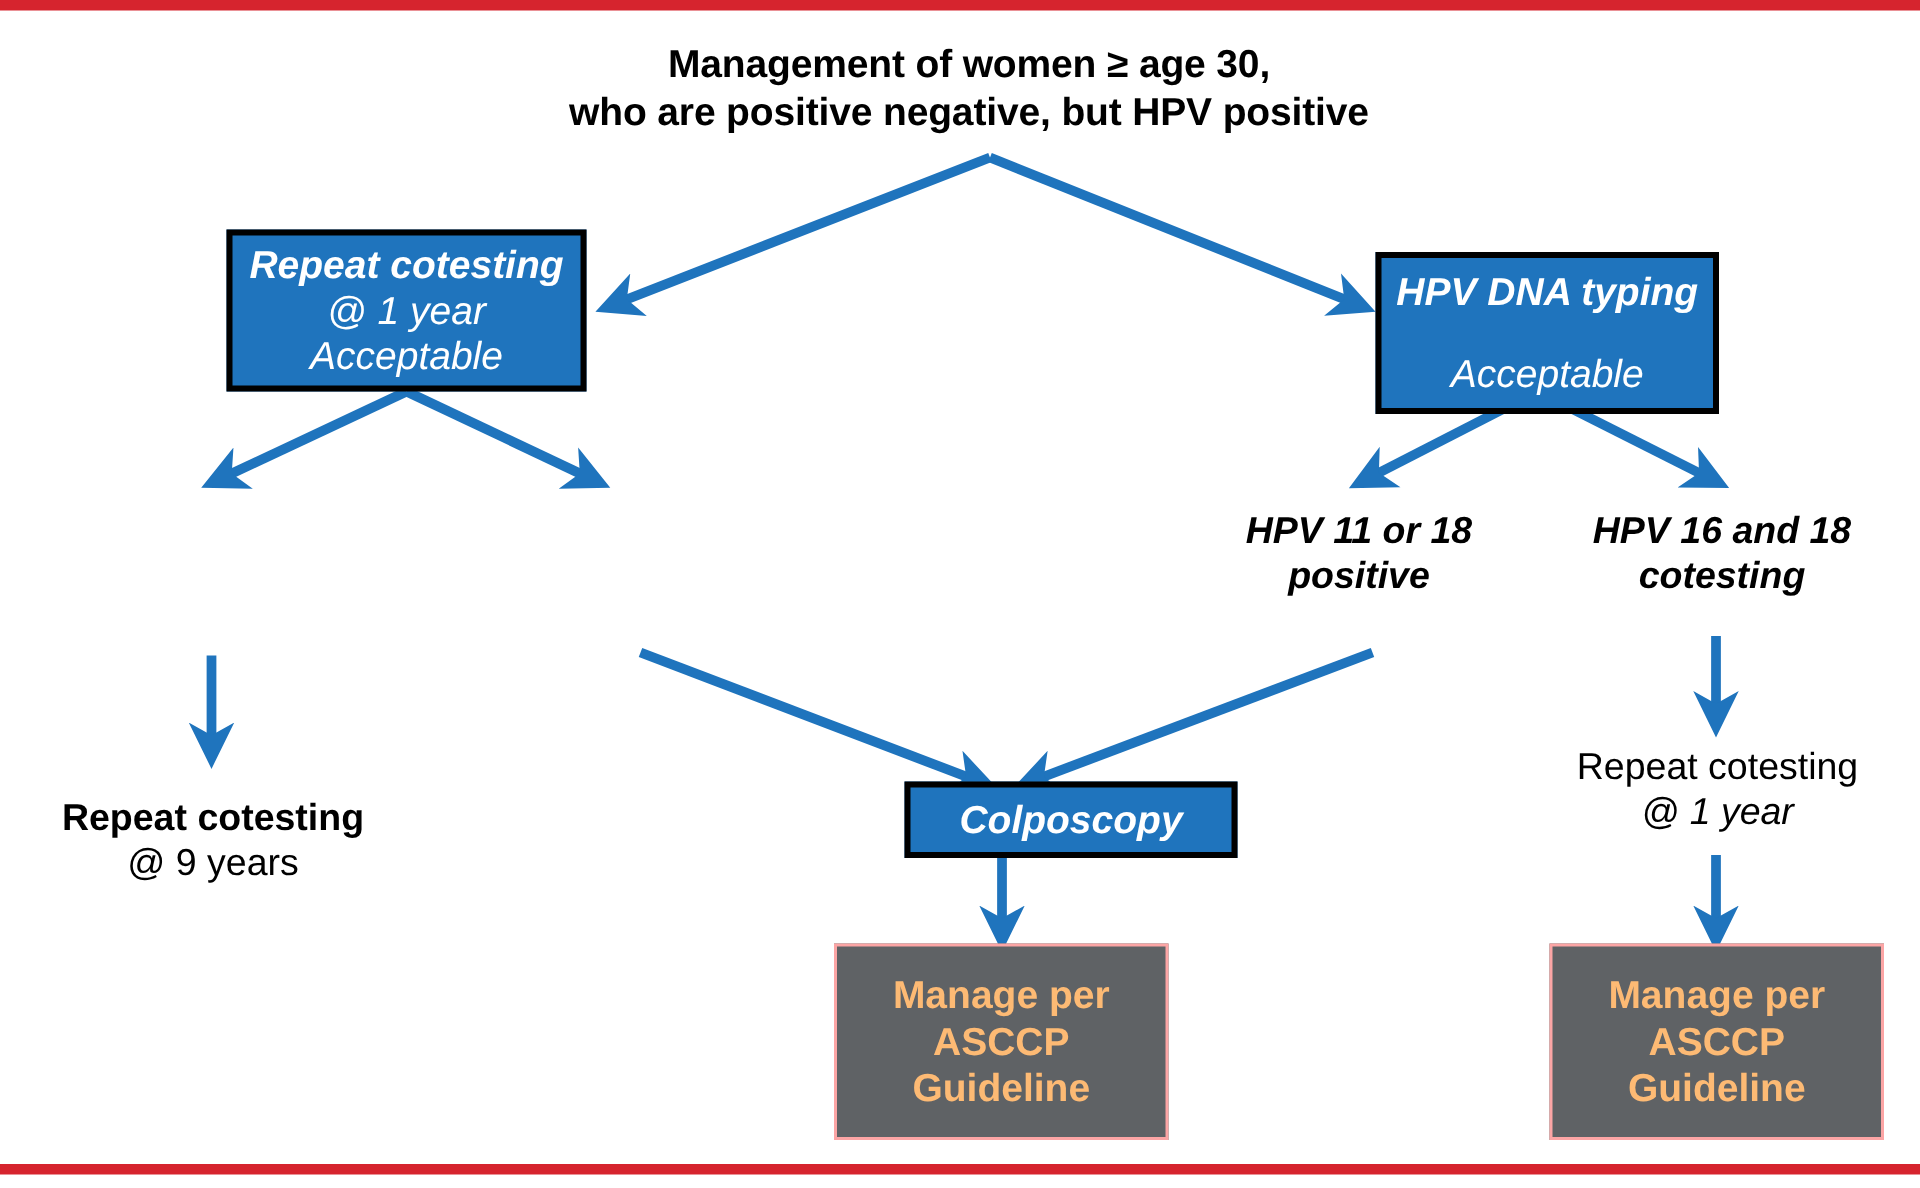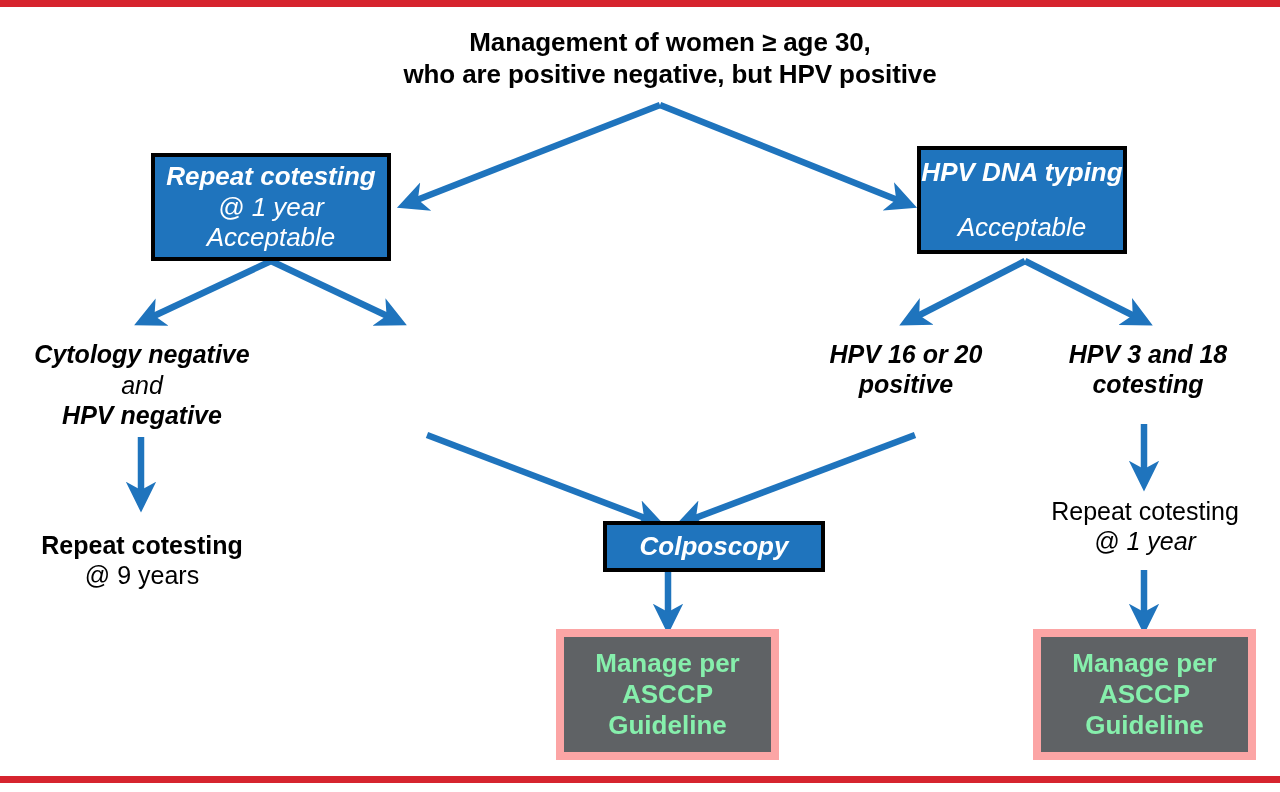--- a/index.html
+++ b/index.html
@@ -72,22 +72,22 @@
     font-style: italic;
     font-weight: normal;
     font-size: 26px;
     line-height: 1.18;
     white-space: nowrap;
   }
 
   
   .box-gray {
     background: #5f6265;
-    border: 8px solid #fca5a5;
-    color: #86efac;
+    border: 2px solid #fca5a5;
+    color: #fdba74;
     font-weight: bold;
     font-size: 26px;
     line-height: 1.2;
     align-items: center;
   }
 
   
   .label {
     color: #000000;
   }
@@ -160,50 +160,45 @@
       <path d="M 915 435 L 682 523" marker-end="url(#ah)"></path>
 
       <path d="M 668 572 L 668 627" marker-end="url(#ah)"></path>
 
       <path d="M 1144 424 L 1144 484" marker-end="url(#ah)"></path>
 
       <path d="M 1144 570 L 1144 627" marker-end="url(#ah)"></path>
     </g>
   </svg>
 
-  <div class="node title" style="left:340px; top:28px; width:660px; height:62px;">
+  <div class="node title" style="left:316px; top:28px; width:660px; height:62px;">
     <div>Management of women ≥ age 30,</div>
     <div>who are positive negative, but HPV positive</div>
   </div>
 
   <div class="node box-blue" style="left:151px; top:153px; width:240px; height:108px;">
     <div class="l1">Repeat cotesting</div>
     <div class="l2">@ 1 year</div>
     <div class="l2">Acceptable</div>
   </div>
 
-  <div class="node box-blue" style="left:917px; top:146px; width:210px; height:108px;gap:24px;">
+  <div class="node box-blue" style="left:917px; top:168px; width:229px; height:108px;gap:24px;">
     <div class="l1">HPV DNA typing</div>
     <div class="l2">Acceptable</div>
   </div>
 
-  <div class="node label" style="left:8px; top:333px; width:268px; height:104px;">
-    <div class="lbl-bi">Cytology negative</div>
-    <div class="lbl-i">and</div>
-    <div class="lbl-bi">HPV negative</div>
-  </div>
 
 
   <div class="node label" style="left:790px; top:333px; width:232px; height:72px;">
-    <div class="lbl-bi">HPV 16 or 20</div>
+    <div class="lbl-bi">HPV 11 or 18</div>
     <div class="lbl-bi">positive</div>
   </div>
 
   <div class="node label" style="left:1024px; top:333px; width:248px; height:72px;">
-    <div class="lbl-bi">HPV 3 and 18</div>
+    <div class="lbl-bi">HPV 16 and 18</div>
     <div class="lbl-bi">cotesting</div>
   </div>
 
   <div class="node label" style="left:8px; top:524px; width:268px; height:72px;">
     <div class="lbl-b">Repeat cotesting</div>
     <div class="lbl-r">@ 9 years</div>
   </div>
 
   <div class="node label" style="left:1020px; top:490px; width:250px; height:72px;">
     <div class="lbl-r">Repeat cotesting</div>

